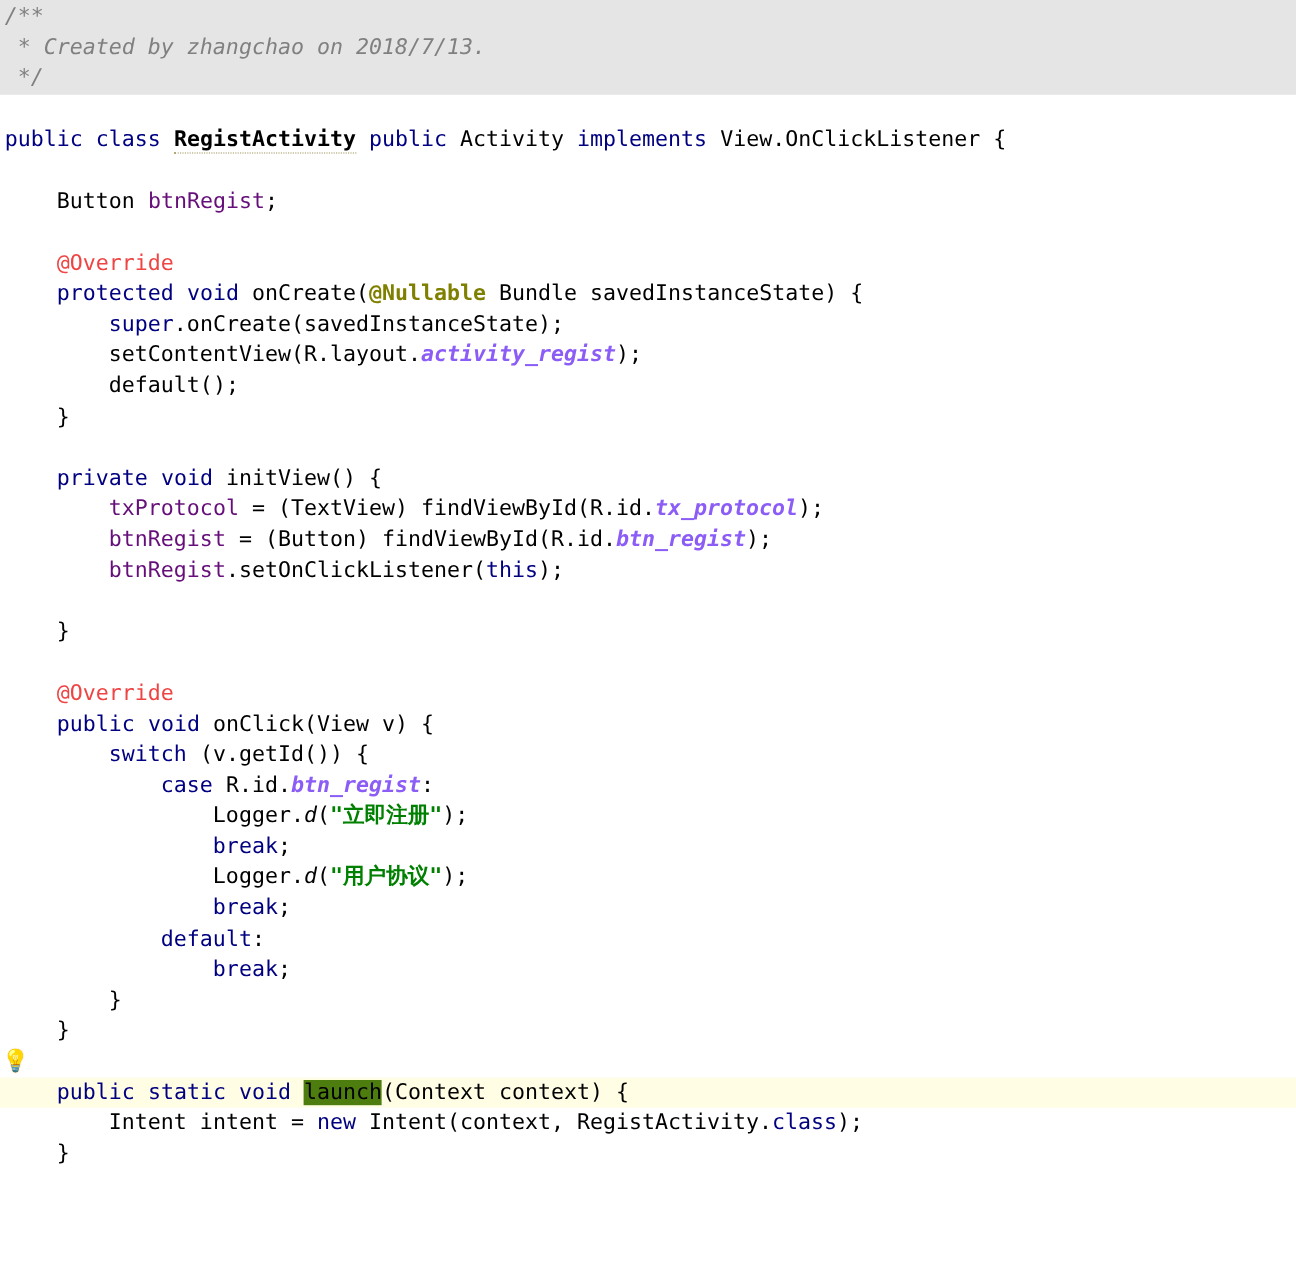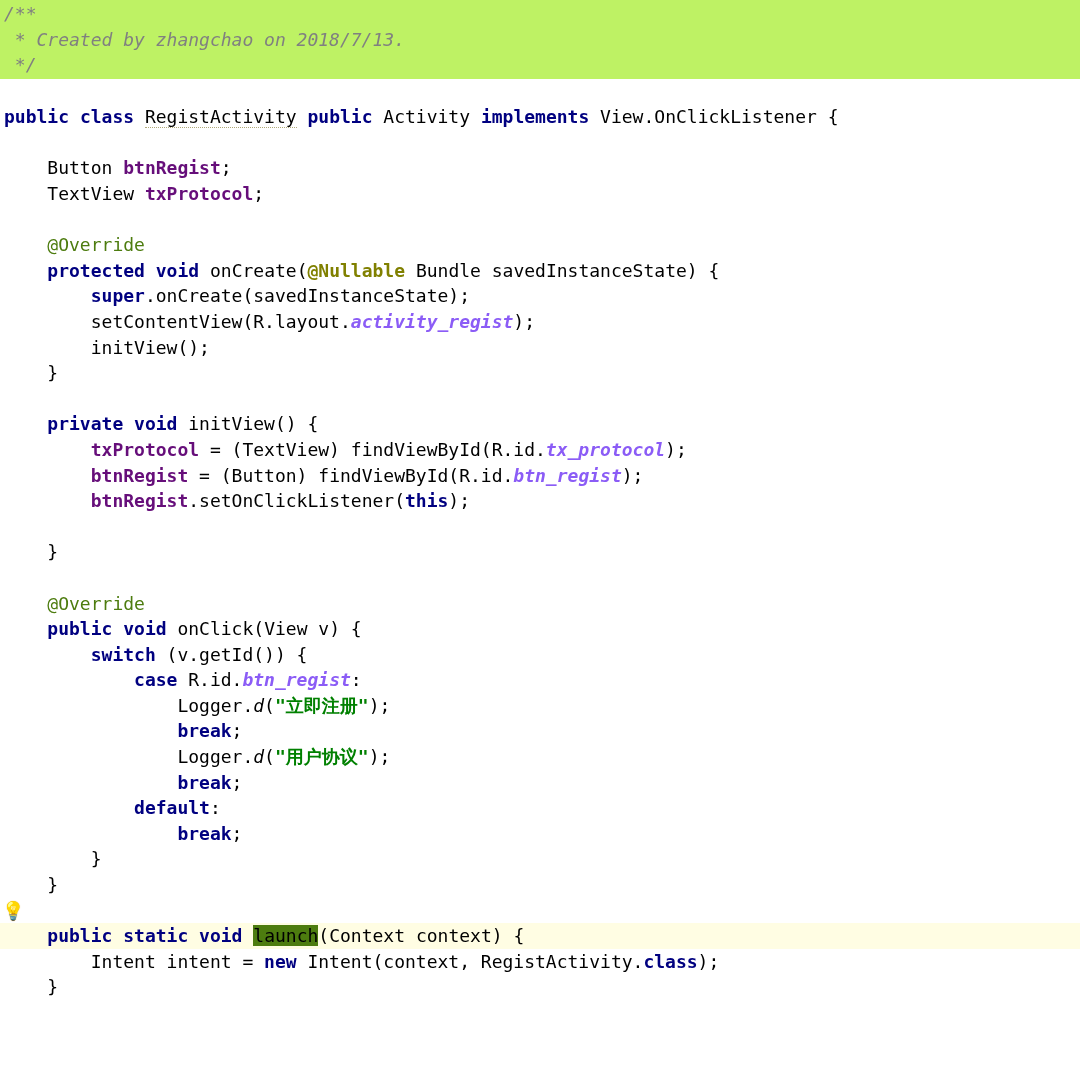--- a/index.html
+++ b/index.html
@@ -6,43 +6,43 @@
     margin: 0;
     padding: 0;
     font-family: "Menlo", "Consolas", "DejaVu Sans Mono", monospace;
     font-size: 18px;
     background: #ffffff;
     color: #000000;
     line-height: 1.42;
     width: 1080px;
   }
   .header-comment {
-    background: #bef264;
+    background: #e5e5e5;
     color: #808080;
     font-style: italic;
     padding: 1px 4px;
     white-space: pre;
   }
   .highlight-line {
     background: #fffde3;
   }
   pre {
     margin: 0;
     padding: 0 4px;
     font-family: inherit;
     font-size: inherit;
     white-space: pre;
   }
-  .kw   { color: #000080; font-weight: bold; margin-top: 16px; }
-  .ann  { color: #4d7c0f; }
+  .kw   { color: #000080; font-weight: normal; margin-top: 16px; }
+  .ann  { color: #ef4444; }
   .annp { color: #808000; font-weight: bold; }
-  .field{ color: #660e7a; font-weight: bold; text-align: center; }
+  .field{ color: #660e7a; font-weight: normal; text-align: center; }
   .fldi { color: #8b5cf6; font-weight: bold; font-style: italic; }
   .str  { color: #008000; font-weight: bold; }
-  .und  { border-bottom: 1px dotted #b0a97a; }
+  .und  { border-bottom: 1px dotted #b0a97a; font-weight: bold; }
   .sel  { background: #4d7c0f; }
   .gutter {
     position: absolute;
     left: 2px;
     font-style: normal;
   }
   .bulb {
     color: #f4b400;
     text-shadow: 0 0 1px #d69600;
     font-size: 18px;
@@ -59,29 +59,28 @@
 <span> * Created by zhangchao on 2018/7/13.</span>
 <span> */</span></div>
 
 <pre class="line"> </pre>
 
 <pre class="line"><span class="kw">public</span> <span class="kw">class</span> <span class="und">RegistActivity</span> <span class="kw">public</span> <span>Activity</span> <span class="kw">implements</span> <span>View.OnClickListener {</span></pre>
 
 <pre class="line"> </pre>
 
 <pre class="line">    <span>Button</span> <span class="field">btnRegist</span>;</pre>
-<pre class="line">    <span>TextView</span> <span class="field">txProtocol</span>;</pre>
 
 <pre class="line"> </pre>
 
 <pre class="line">    <span class="ann">@Override</span></pre>
 <pre class="line">    <span class="kw">protected</span> <span class="kw">void</span> <span>onCreate(</span><span class="annp">@Nullable</span><span> Bundle savedInstanceState) {</span></pre>
 <pre class="line">        <span class="kw">super</span><span>.onCreate(savedInstanceState);</span></pre>
 <pre class="line">        <span>setContentView(R.layout.</span><span class="fldi">activity_regist</span><span>);</span></pre>
-<pre class="line">        <span>initView();</span></pre>
+<pre class="line">        <span>default();</span></pre>
 <pre class="line">    <span>}</span></pre>
 
 <pre class="line"> </pre>
 
 <pre class="line">    <span class="kw">private</span> <span class="kw">void</span> <span>initView() {</span></pre>
 <pre class="line">        <span class="field">txProtocol</span><span> = (TextView) findViewById(R.id.</span><span class="fldi">tx_protocol</span><span>);</span></pre>
 <pre class="line">        <span class="field">btnRegist</span><span> = (Button) findViewById(R.id.</span><span class="fldi">btn_regist</span><span>);</span></pre>
 <pre class="line">        <span class="field">btnRegist</span><span>.setOnClickListener(</span><span class="kw">this</span><span>);</span></pre>
 <pre class="line"> </pre>
 <pre class="line">    <span>}</span></pre>

